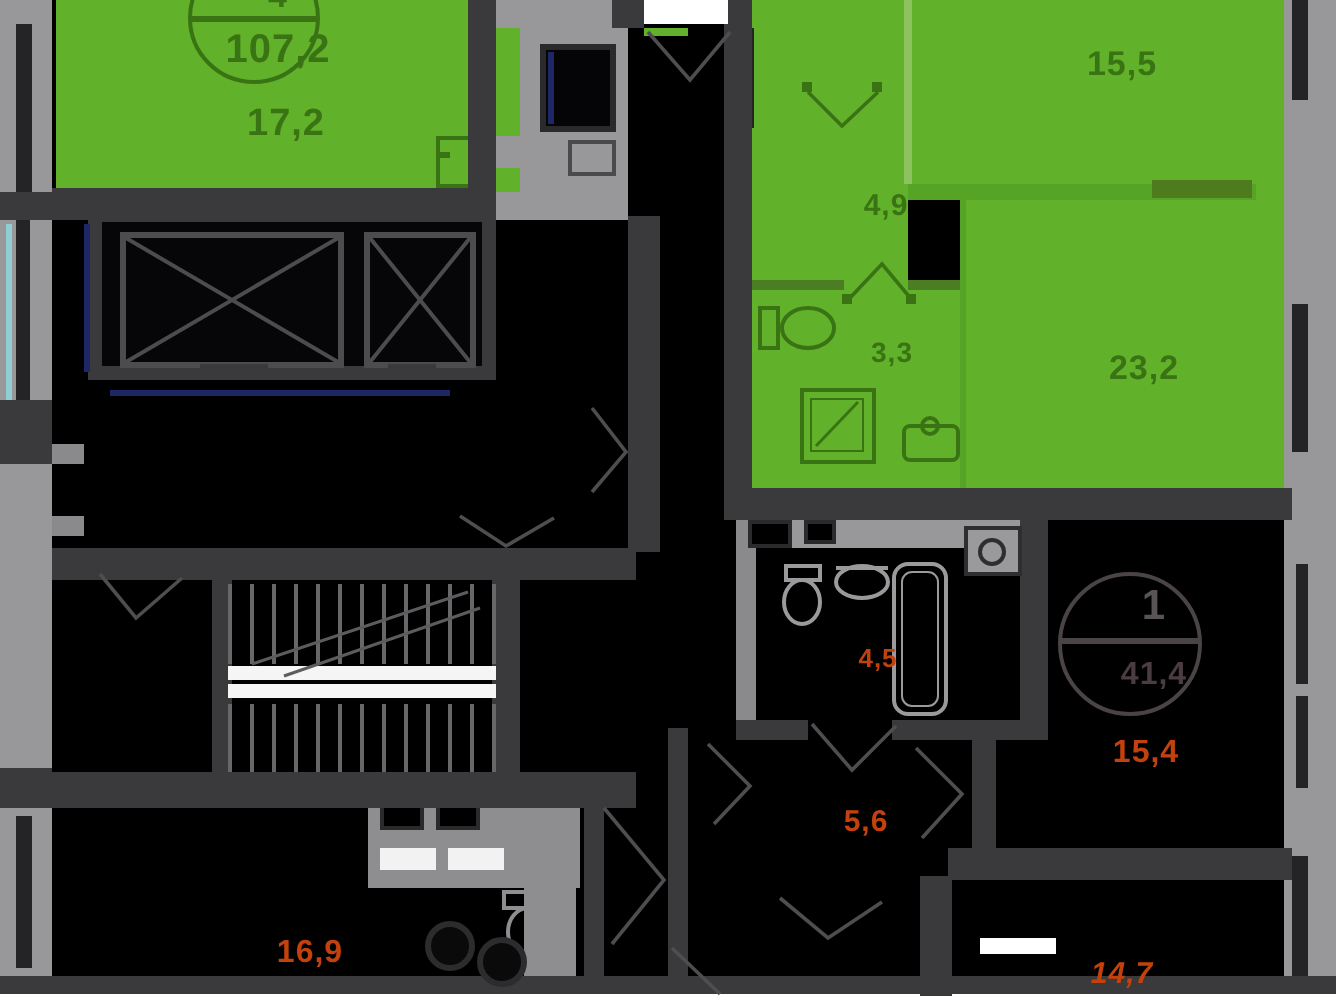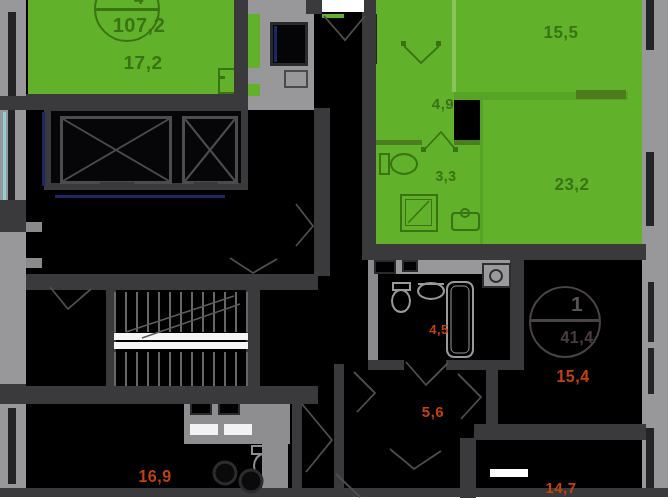--- a/index.html
+++ b/index.html
@@ -193,15 +193,15 @@
   <div class="lbl glbl" style="left:131px;top:62px;font-size:19px;">17,2</div>
   <div class="lbl glbl" style="left:549px;top:32px;font-size:17px;">15,5</div>
   <div class="lbl glbl" style="left:431px;top:103px;font-size:15px;">4,9</div>
   <div class="lbl glbl" style="left:434px;top:176px;font-size:14px;">3,3</div>
   <div class="lbl glbl" style="left:560px;top:184px;font-size:17px;">23,2</div>
 
   <div class="lbl dlbl" style="left:561px;top:377px;font-size:16px;">15,4</div>
   <div class="lbl dlbl" style="left:143px;top:477px;font-size:16px;">16,9</div>
   <div class="lbl dlbl" style="left:421px;top:411px;font-size:15px;">5,6</div>
   <div class="lbl dlbl" style="left:427px;top:329px;font-size:13px;">4,5</div>
-  <div class="lbl dlbl" style="left:549px;top:487px;font-size:15px;">14,7</div>
+  <div class="lbl dlbl" style="left:549px;top:487px;font-size:15px;font-style:italic;">14,7</div>
 
 </div>
 
 </body></html>

